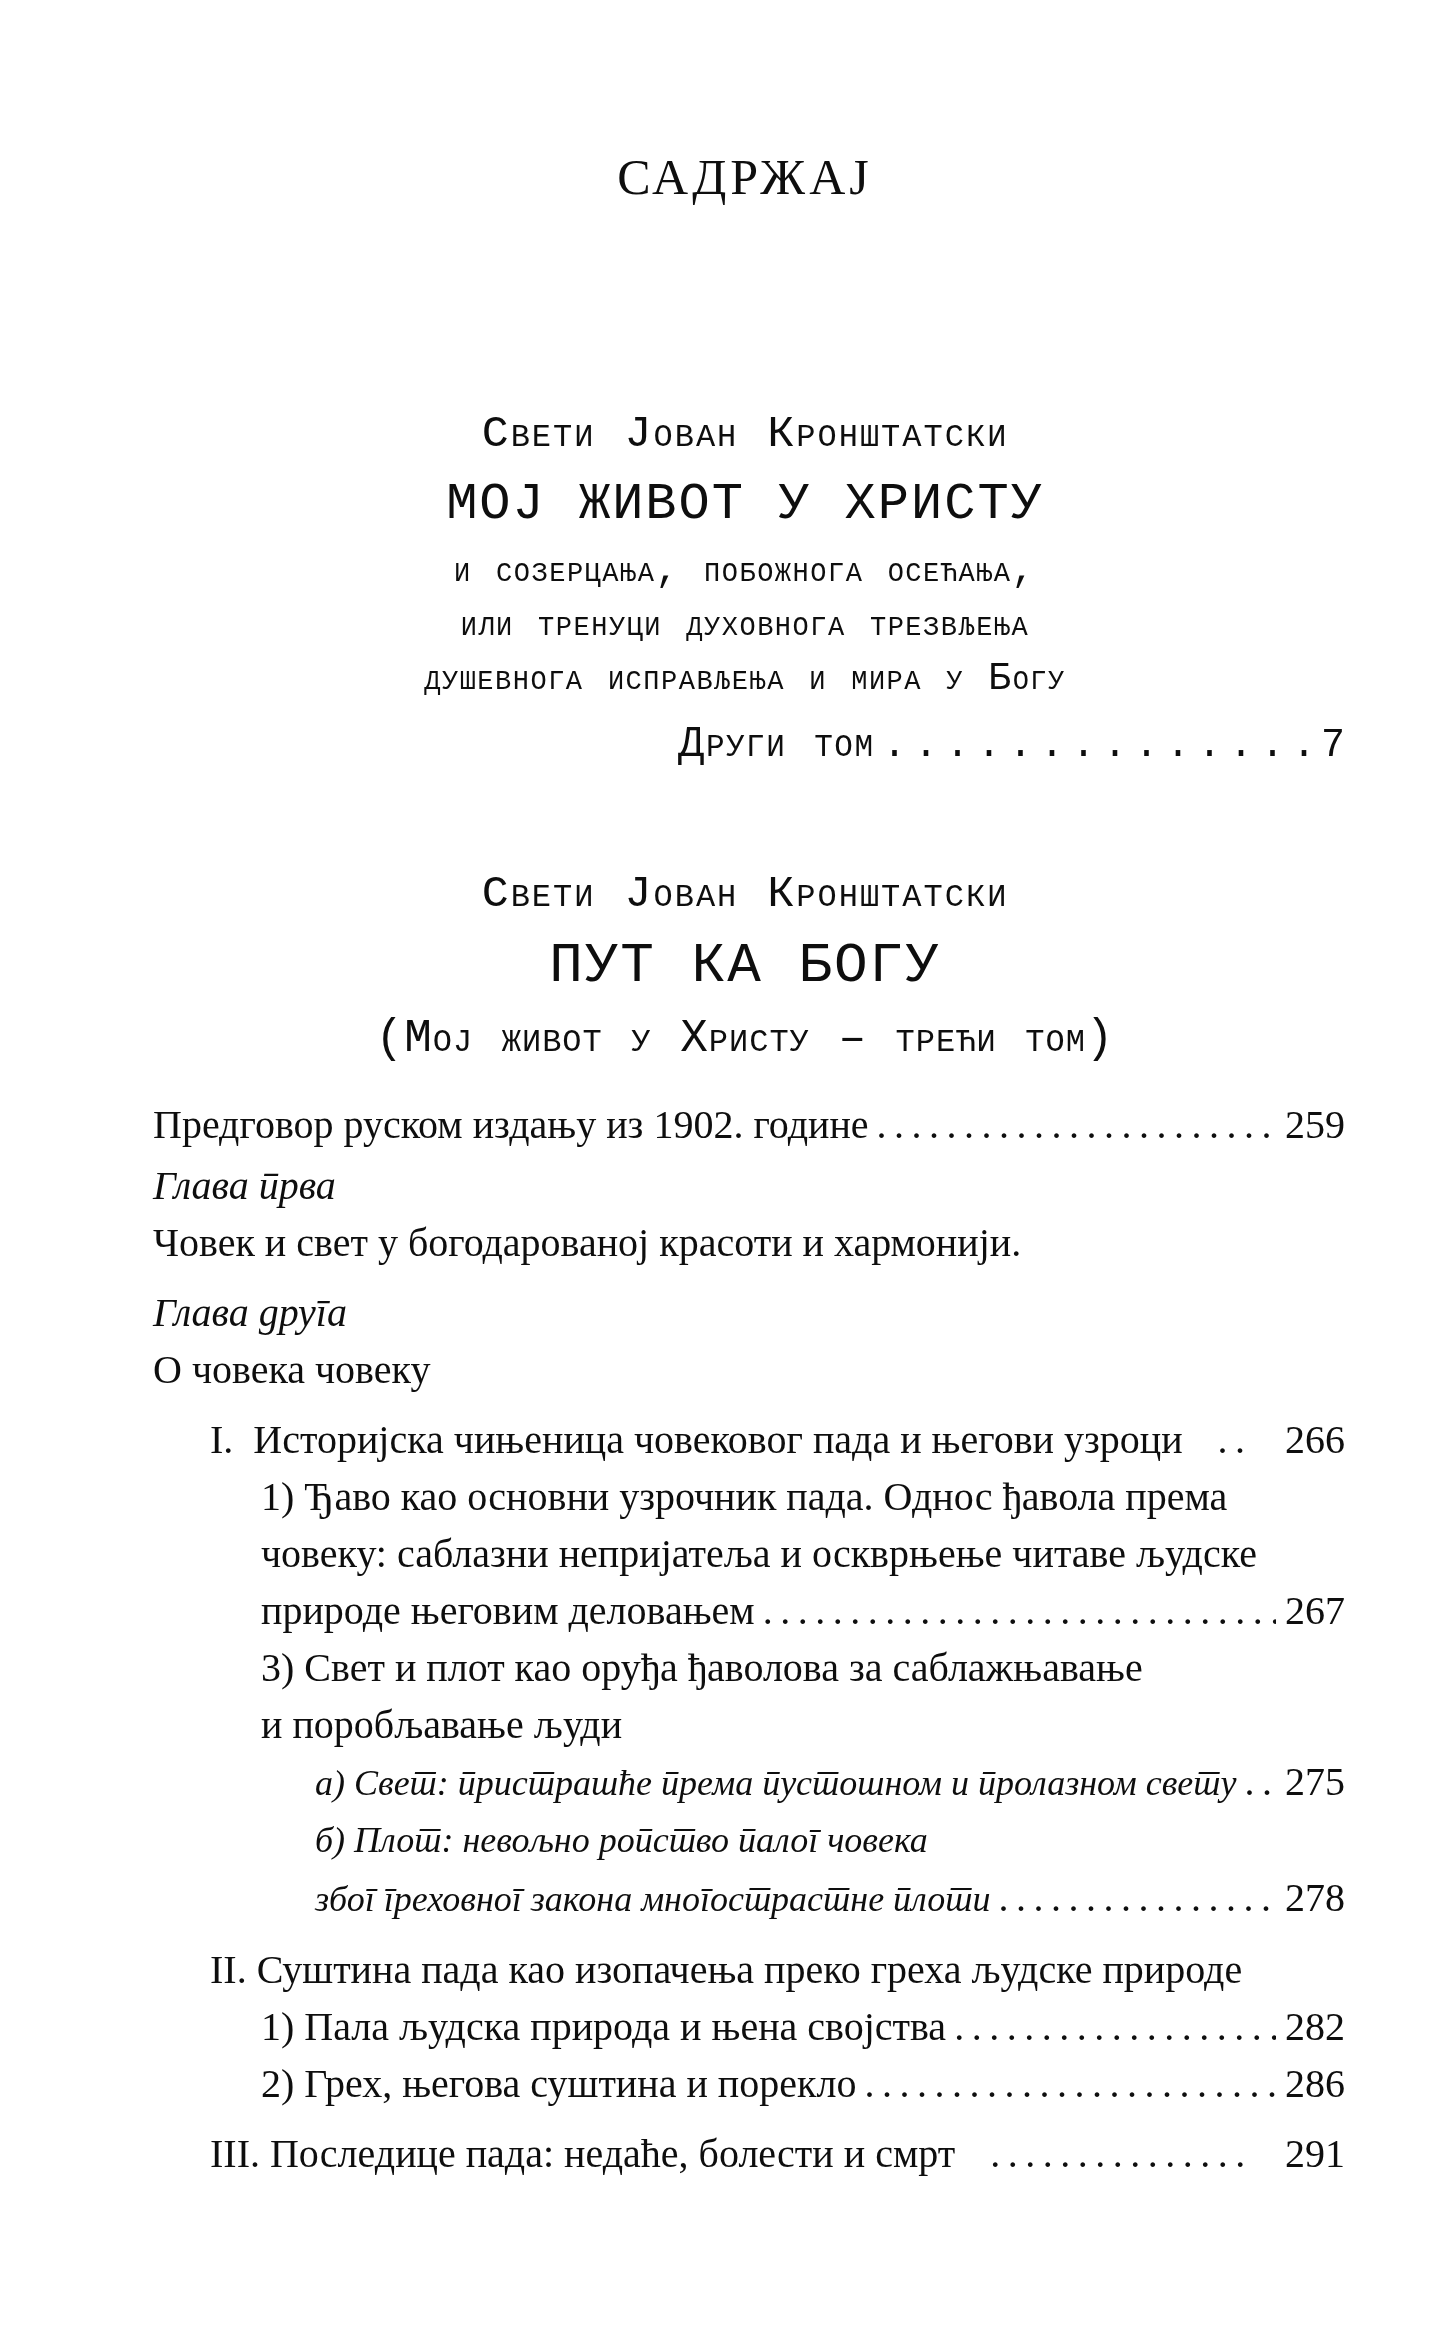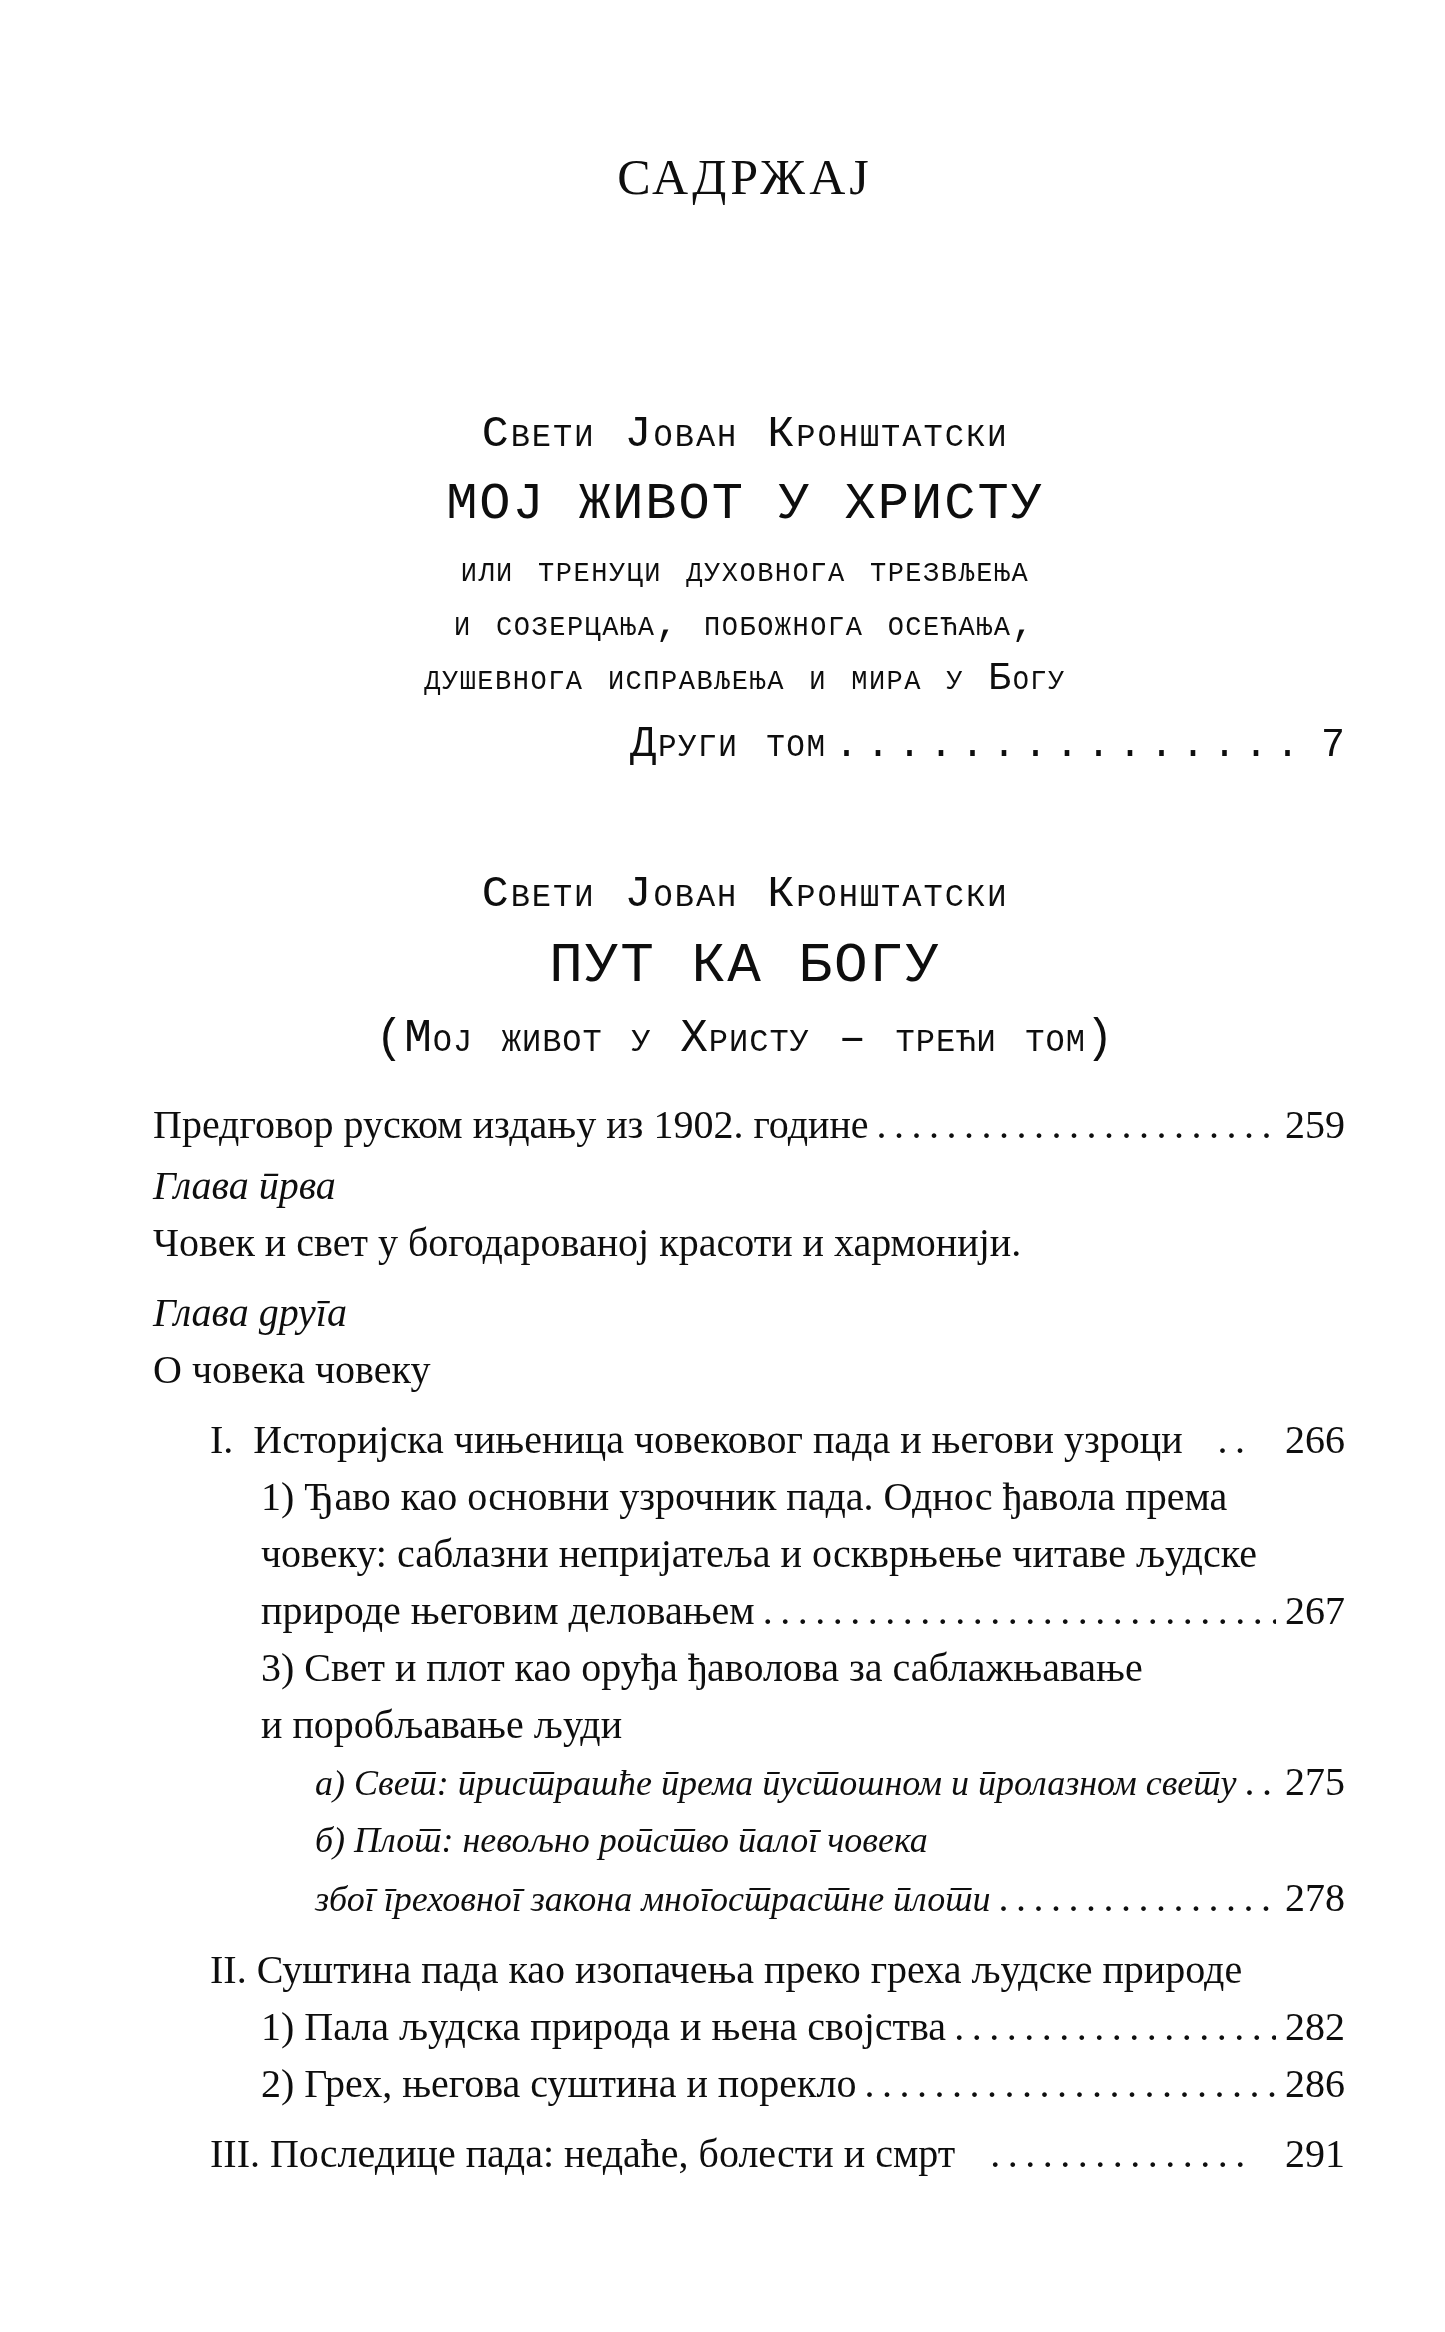--- a/index.html
+++ b/index.html
@@ -68,20 +68,21 @@
     padding-left: 485px;
     margin-top: 6px;
     line-height: 64px;
     text-align: left;
   }
   .volume-label {
     font-variant: small-caps;
     font-size: 44px;
     letter-spacing: 1.5px;
     white-space: pre;
+    margin-left: 48px;
   }
   .leader {
     flex: 1 1 auto;
     overflow: hidden;
     white-space: nowrap;
     margin-left: 8px;
     font-style: normal;
     font-variant: normal;
   }
   .leader::after {
@@ -115,22 +116,22 @@
 </head>
 <body>
 
 <div class="doc">
 
   <div class="contents-title">САДРЖАЈ</div>
 
   <div class="book-block block-1">
     <div class="b-author">Свети Јован Кронштатски</div>
     <div class="b-main-title-1">МОЈ ЖИВОТ У ХРИСТУ</div>
+    <div class="b-subtitle">и созерцања, побожнога осећања,</div>
     <div class="b-subtitle">или тренуци духовнога трезвљења</div>
-    <div class="b-subtitle">и созерцања, побожнога осећања,</div>
     <div class="b-subtitle">душевнога исправљења и мира у Богу</div>
     <div class="leader-row volume-row">
       <span class="volume-label">Други том</span>
       <span class="leader"></span>
       <span class="pageno">7</span>
     </div>
   </div>
 
   <div class="book-block block-2">
     <div class="b-author">Свети Јован Кронштатски</div>

